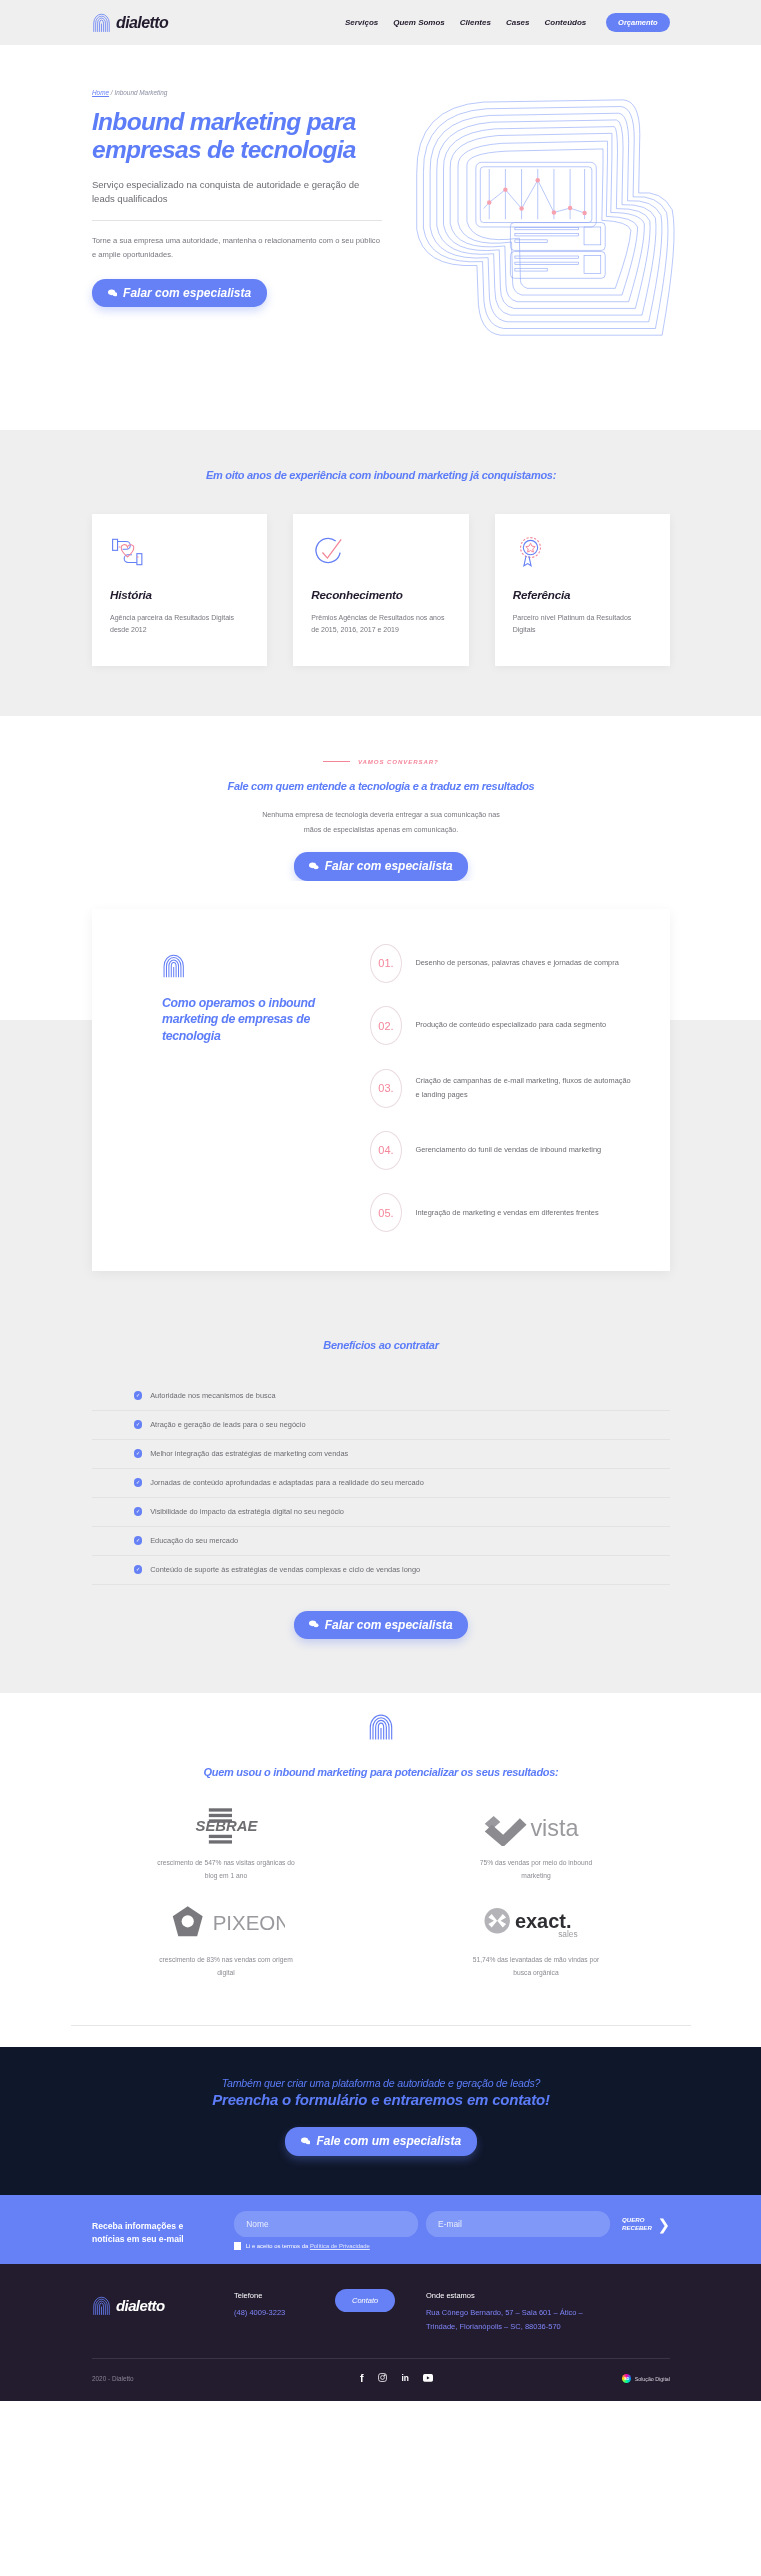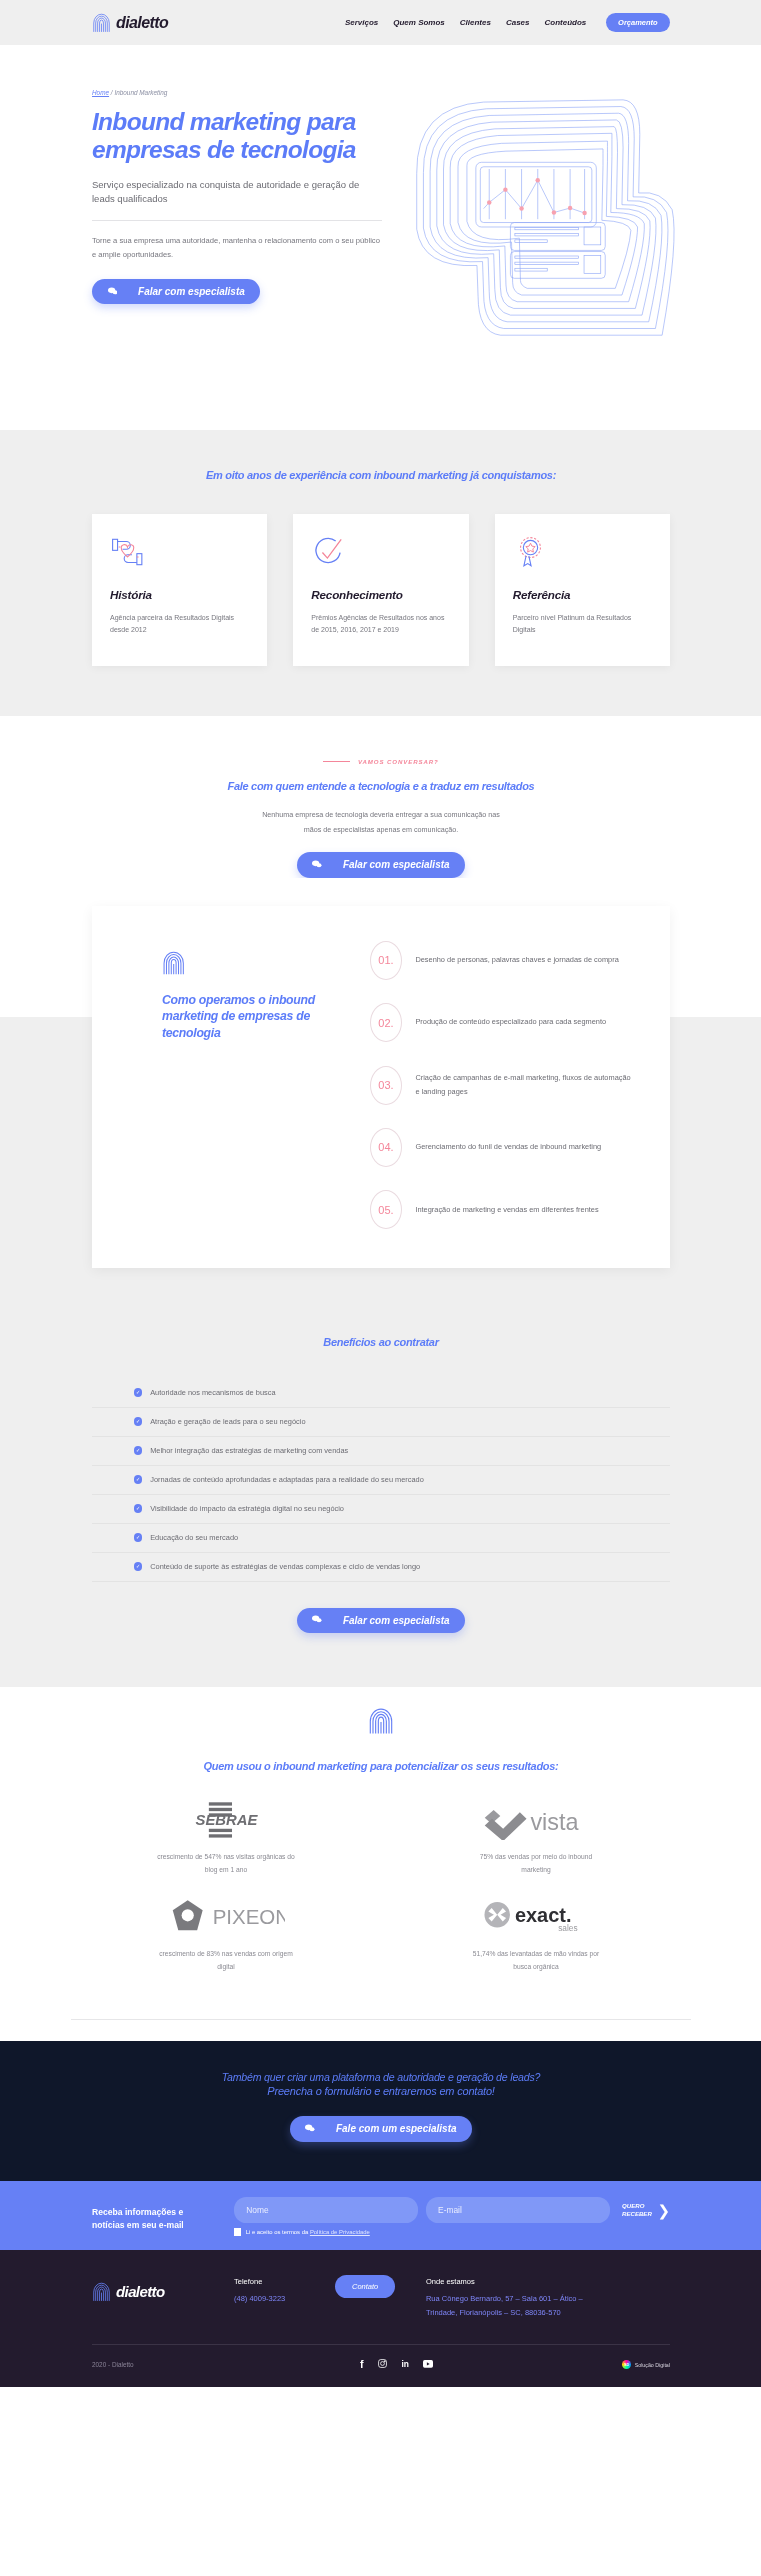--- a/index.html
+++ b/index.html
@@ -19,21 +19,21 @@
   
   #hero{height:385px;background:#fff;padding:0 92px;position:relative;display:flex;}
   .hero-left{width:290px;padding-top:44px;}
   .crumb{font-size:6.4px;font-style:italic;color:#8b8fa3;margin-bottom:12.3px;}
   .crumb a{color:#6680F5;text-decoration:underline;font-style:italic;}
   .hero-h1{font-size:24.5px;line-height:1.13;color:#5C7CF8;font-style:italic;font-weight:bold;letter-spacing:-0.7px;margin-bottom:14.5px;}
   .hero-sub{font-size:9.5px;line-height:1.45;color:#6b6b72;margin-bottom:14.5px;}
   .hr-thin{height:0.6px;background:#e3e3e6;margin-bottom:13.4px;}
   .hero-p{font-size:7.6px;line-height:1.85;color:#76767e;margin-bottom:16.7px;}
   .btn-cta{background:#6680F5;color:#fff;border:none;border-radius:13.4px;padding:7.2px 15.6px;
-    font-size:10px;font-weight:bold;font-style:italic;display:inline-flex;align-items:center;gap:21px;cursor:pointer;
+    font-size:12px;font-weight:bold;font-style:italic;display:inline-flex;align-items:center;gap:6px;cursor:pointer;
     box-shadow:0 3.9px 9px rgba(102,128,245,.30);}
   .hero-art{position:absolute;right:72px;top:28px;width:290px;height:279px;}
 
   
   #achieve{background:#EFEFEF;padding:38px 92px 50px;}
   .sec-title{font-size:11px;line-height:1.3;color:#5C7CF8;font-style:italic;font-weight:bold;text-align:center;letter-spacing:-0.3px;}
   .cards{display:flex;gap:26px;margin-top:32px;}
   .card{flex:1;background:#fff;padding:22px 18px 30px;box-shadow:0 2.2px 9px rgba(0,0,0,.055);}
   .card-icon{height:37px;margin-bottom:14.5px;}
   .card-t{font-size:11.7px;font-style:italic;font-weight:bold;color:#231B2E;margin-bottom:11px;letter-spacing:-0.2px;}
@@ -74,21 +74,21 @@
   .cl-fp{width:26px;height:29px;margin:19px auto 22px;}
   .cl-grid{display:flex;flex-wrap:wrap;margin-top:26px;}
   .cl-cell{width:50%;display:flex;flex-direction:column;align-items:center;}
   .cl-logo{height:43px;display:flex;align-items:center;justify-content:center;}
   .cl-cap{font-size:6.7px;line-height:2;color:#8a8a92;margin:7.8px 0 19px;max-width:139px;}
   .cl-divider{height:0.6px;background:#e6e6e8;margin:26px 0 0;}
 
   
   #finalcta{background:#0f172a;padding:30px 92px 39px;text-align:center;}
   .fc-1{font-size:10.6px;font-style:italic;color:#5C7CF8;letter-spacing:-0.2px;}
-  .fc-2{font-size:11px;font-style:italic;font-weight:normal;color:#5C7CF8;margin-top:2.2px;letter-spacing:-0.2px;}
+  .fc-2{font-size:15px;font-style:italic;font-weight:bold;color:#5C7CF8;margin-top:2.2px;letter-spacing:-0.2px;}
   .fc-btn{margin-top:19px;}
 
   
   #news{background:#6680F5;padding:16.7px 92px 14.5px;display:flex;align-items:flex-start;}
   .news-t{font-size:8.6px;line-height:1.5;color:#fff;font-weight:bold;width:120px;padding-top:9px;flex:0 0 120px;}
   .news-form{flex:1;display:flex;flex-direction:column;padding-left:22px;}
   .news-inputs{display:flex;gap:7.8px;}
   .nf{background:#8098F7;border:none;border-radius:12.3px;height:26px;padding:0 12.3px;
     font-size:8.4px;color:#fff;font-family:"Liberation Sans",sans-serif;flex:1;}
   .nf::placeholder{color:#e9edff;}

